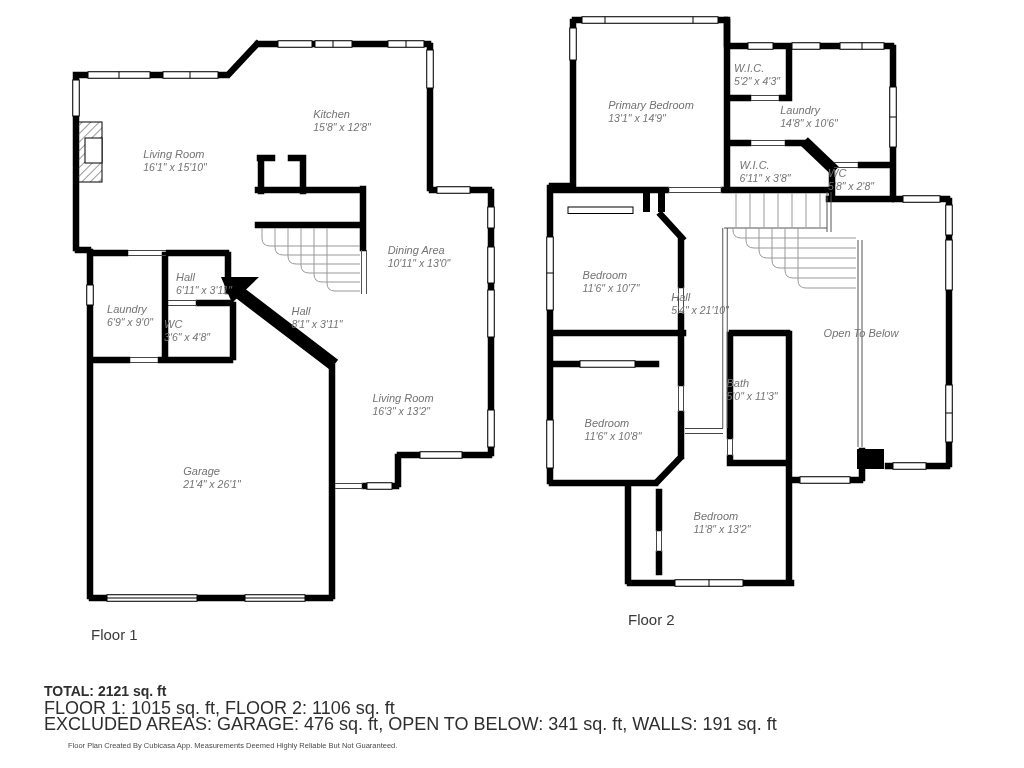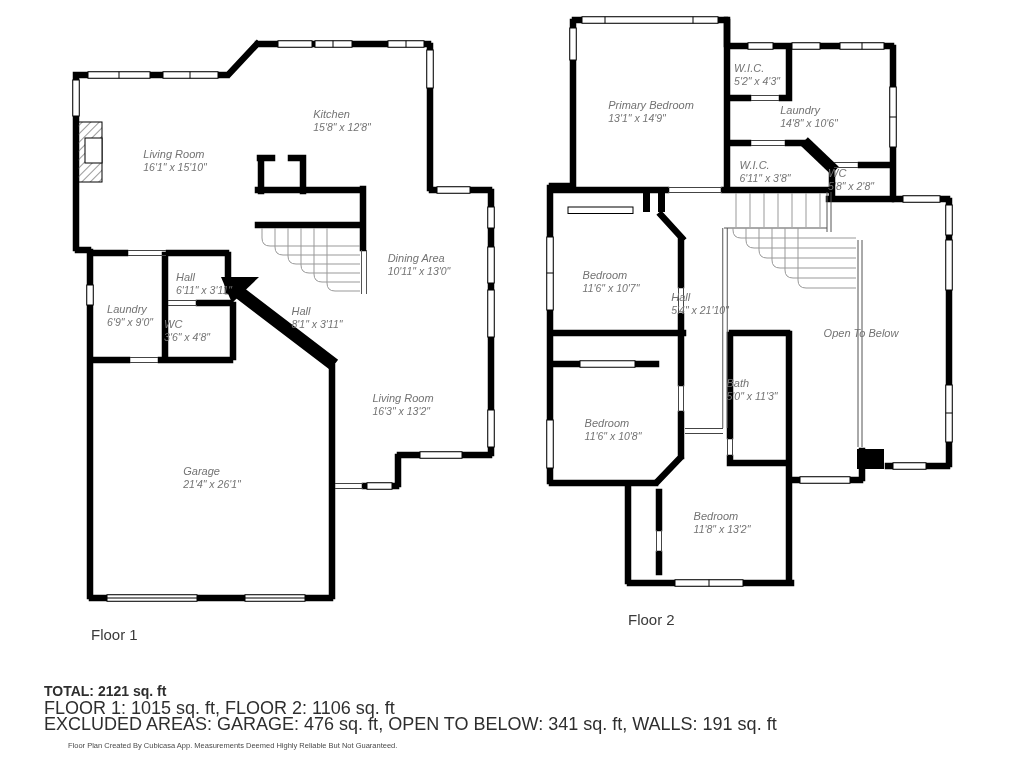--- a/index.html
+++ b/index.html
@@ -172,21 +172,21 @@
 </svg>
 
 <div class="lbl" style="left:175px;top:161px">
   <div class="nm">Living Room</div>
   <div class="dims">16'1" x 15'10"</div>
 </div>
 <div class="lbl" style="left:342px;top:121px">
   <div class="nm">Kitchen</div>
   <div class="dims">15'8" x 12'8"</div>
 </div>
-<div class="lbl" style="left:419px;top:265px">
+<div class="lbl" style="left:419px;top:257px">
   <div class="nm">Dining Area</div>
   <div class="dims">10'11" x 13'0"</div>
 </div>
 <div class="lbl" style="left:204px;top:284px">
   <div class="nm">Hall</div>
   <div class="dims">6'11" x 3'11"</div>
 </div>
 <div class="lbl" style="left:130px;top:316px">
   <div class="nm">Laundry</div>
   <div class="dims">6'9" x 9'0"</div>

